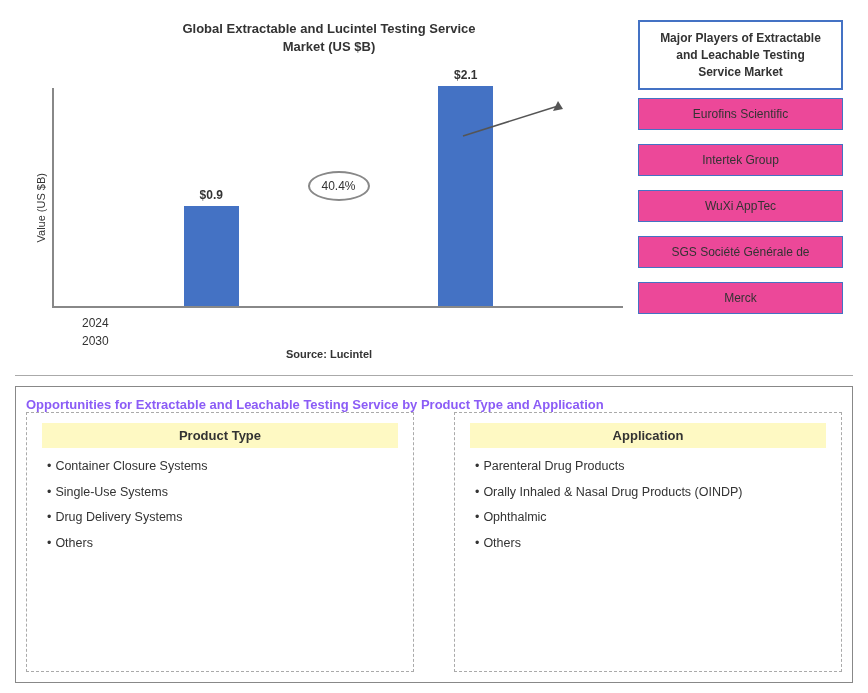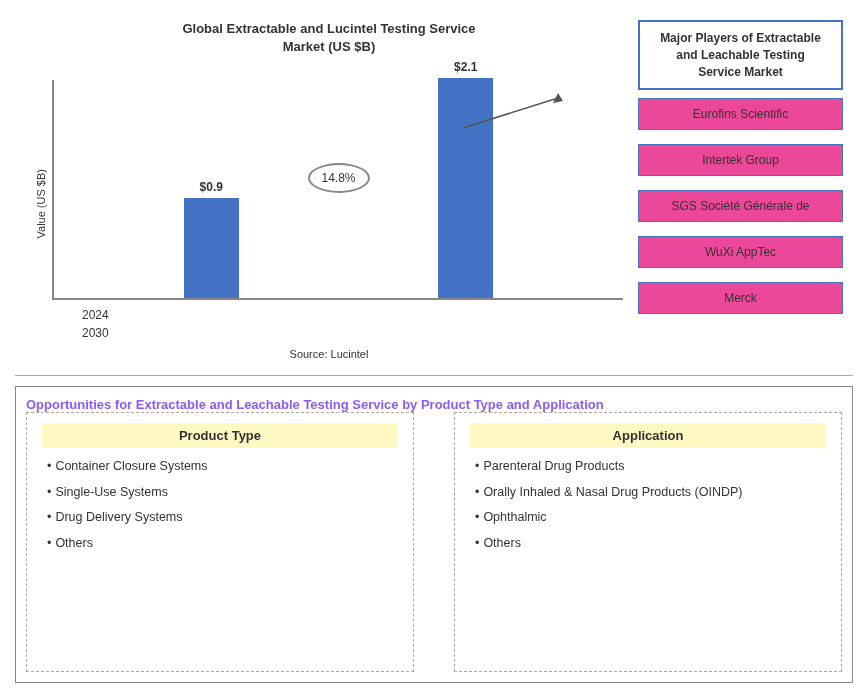--- a/index.html
+++ b/index.html
@@ -125,24 +125,23 @@
       border-radius: 50%;
       padding: 6px 12px;
       font-size: 12px;
       color: #333;
       background: rgba(255,255,255,0.85);
       white-space: nowrap;
     }
 
     .source-text {
       font-size: 11px;
-      font-weight: normal;
-      color: #333;
-      text-align: center;
-      margin-top: 8px;
+      font-weight: bold;
+      color: #333;
+      text-align: center;
     }
 
     
     .major-players {
       width: 220px;
       display: flex;
       flex-direction: column;
       padding: 10px 10px 10px 5px;
     }
 
@@ -243,21 +242,21 @@
         <span>Market (US $B)</span>
       </div>
 
       <div class="chart-wrapper">
         <div class="y-axis-label">Value (US $B)</div>
 
         <div class="chart-inner">
           <div class="bars-container">
 
             <div class="cagr-annotation">
-              <span>14.8%</span>
+              <span>40.4%</span>
             </div>
 
             <svg style="position:absolute; right:55px; top:8px; width:110px; height:50px;">
               <line x1="5" y1="40" x2="100" y2="10" stroke="#555" stroke-width="1.5"></line>
               <polygon points="100,5 95,15 105,13" fill="#555"></polygon>
             </svg>
 
             <div class="bar-group">
               <div class="bar-value">$0.9</div>
               <div class="bar" style="height:100px;"></div>
@@ -280,22 +279,22 @@
     </div>
 
     <div class="major-players">
       <div class="major-players-title">
         <span>Major Players of Extractable</span><br>
         <span>and Leachable Testing</span><br>
         <span>Service Market</span>
       </div>
       <div class="player-item">Eurofins Scientific</div>
       <div class="player-item">Intertek Group</div>
+      <div class="player-item">WuXi AppTec</div>
       <div class="player-item">SGS Société Générale de</div>
-      <div class="player-item">WuXi AppTec</div>
       <div class="player-item">Merck</div>
     </div>
 
   </div>
 
   <hr class="divider">
 
   <div class="bottom-section">
     <div class="opportunities-title">Opportunities for Extractable and Leachable Testing Service by Product Type and Application</div>
 

